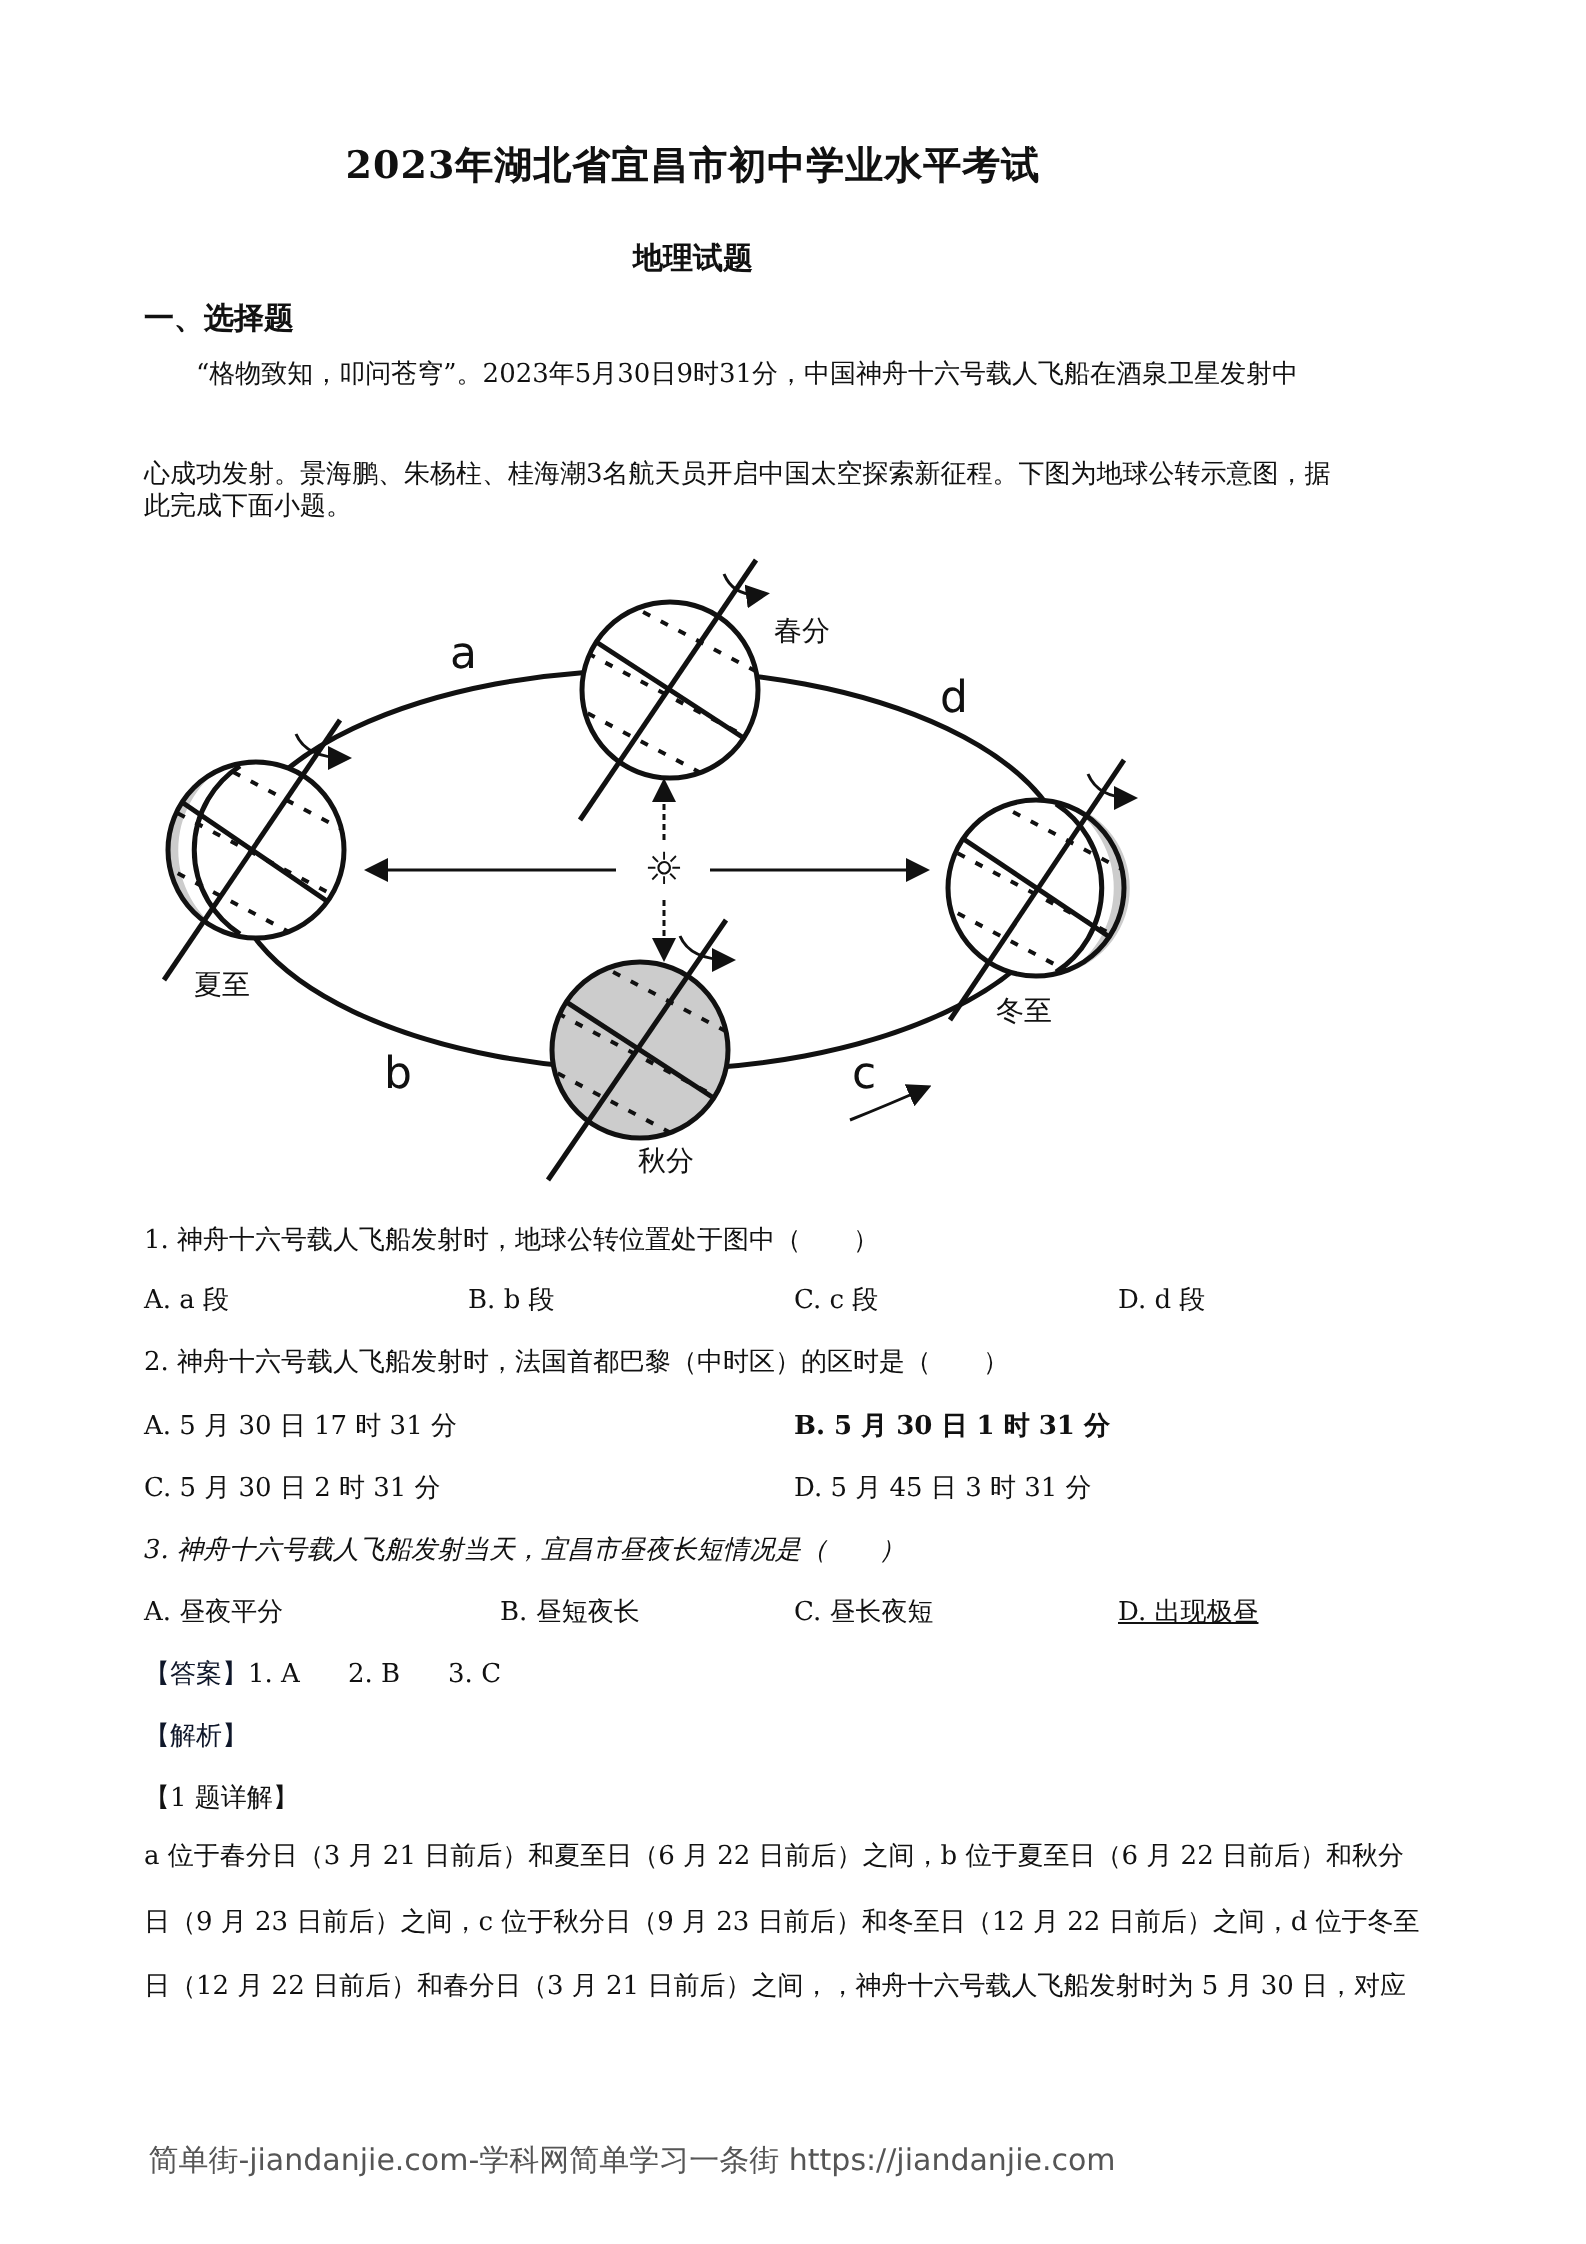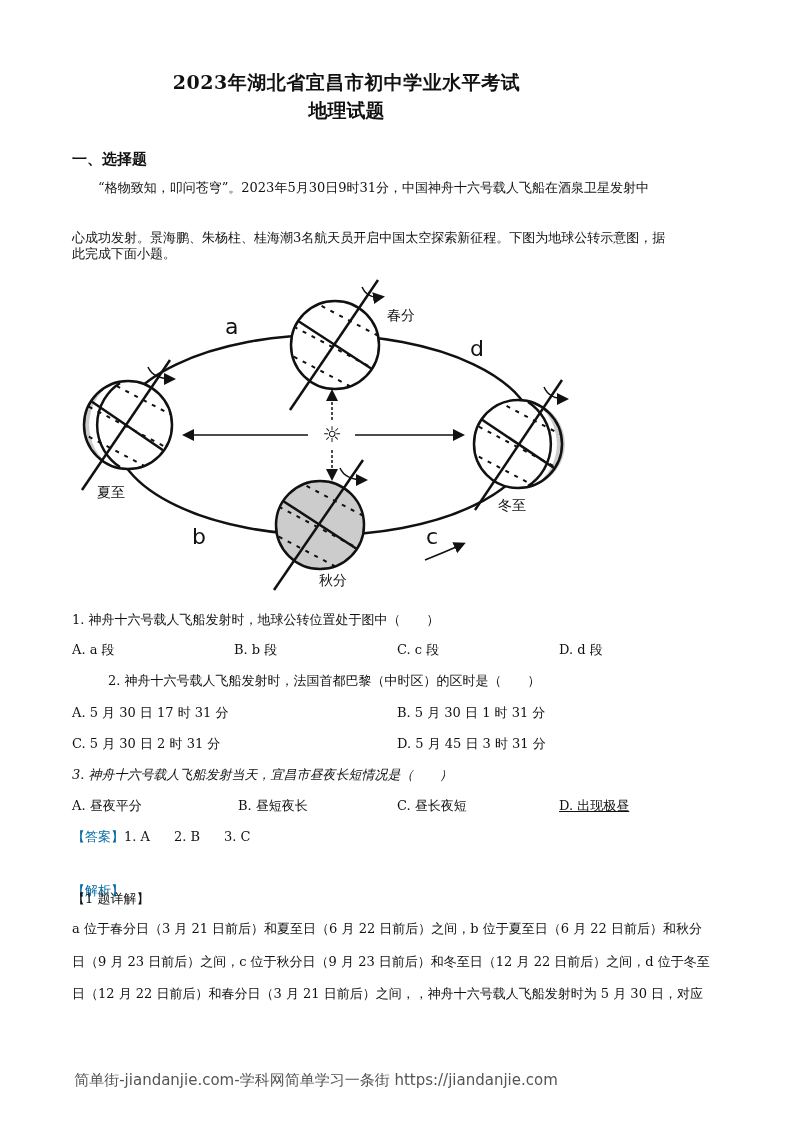--- a/index.html
+++ b/index.html
@@ -6,30 +6,30 @@
   body {
     width: 793px; height: 1122px; position: relative; overflow: hidden;
     font-family: "DejaVu Serif", "Liberation Serif", serif;
     color: #111;
   }
   .title {
     position: absolute; left: 0; width: 693px; text-align: center;
     font-family: "DejaVu Serif", serif; font-weight: bold; color: #111;
   }
   #t1 { top: 70px; font-size: 19px; letter-spacing: 0.5px; }
-  #t2 { top: 98px; font-size: 19px; }
+  #t2 { top: 120px; font-size: 15px; }
   .sec { position: absolute; left: 72px; top: 150px; font-size: 15px; font-weight: bold; }
   .para {
     position: absolute; left: 72px; width: 650px; font-size: 13px; line-height: 32px;
     text-align: justify;
   }
   .indent { text-indent: 26px; }
   .q { position: absolute; left: 72px; font-size: 13px; }
   .opt { position: absolute; font-size: 13px; }
-  .blue { color: #0369a1; margin-top: 23px; }
+  .blue { color: #0f172a; }
   .footer {
     position: absolute; top: 1071px; left: 0; width: 632px; text-align: center;
     font-family: "DejaVu Sans", sans-serif; font-size: 15px; color: #555;
   }
   svg text { font-family: "DejaVu Sans", sans-serif; }
 </style>
 </head>
 <body>
 
 <div class="title" id="t1">2023年湖北省宜昌市初中学业水平考试</div>
@@ -136,29 +136,29 @@
   <text x="249" y="313" font-size="14" fill="#111">秋分</text>
   <text x="428" y="238" font-size="14" fill="#111">冬至</text>
 </svg>
 
 <div class="q" style="top:611px;">1. 神舟十六号载人飞船发射时，地球公转位置处于图中（　　）</div>
 <div class="opt" style="left:72px; top:641px;">A. a 段</div>
 <div class="opt" style="left:234px; top:641px;">B. b 段</div>
 <div class="opt" style="left:397px; top:641px;">C. c 段</div>
 <div class="opt" style="left:559px; top:641px;">D. d 段</div>
 
-<div class="q" style="top:672px;margin-left:36px;">2. 神舟十六号载人飞船发射时，法国首都巴黎（中时区）的区时是（　　）</div>
+<div class="q" style="top:672px;">2. 神舟十六号载人飞船发射时，法国首都巴黎（中时区）的区时是（　　）</div>
 <div class="opt" style="left:72px; top:704px;text-align:center;">A. 5 月 30 日 17 时 31 分</div>
-<div class="opt" style="left:397px; top:704px;">B. 5 月 30 日 1 时 31 分</div>
+<div class="opt" style="left:397px; top:704px;font-weight:bold;">B. 5 月 30 日 1 时 31 分</div>
 <div class="opt" style="left:72px; top:735px;">C. 5 月 30 日 2 时 31 分</div>
 <div class="opt" style="left:397px; top:735px;">D. 5 月 45 日 3 时 31 分</div>
 
 <div class="q" style="top:766px;font-style:italic;">3. 神舟十六号载人飞船发射当天，宜昌市昼夜长短情况是（　　）</div>
 <div class="opt" style="left:72px; top:797px;">A.  昼夜平分</div>
-<div class="opt" style="left:238px; top:797px;text-align:right;">B.  昼短夜长</div>
+<div class="opt" style="left:250px; top:797px;text-align:right;">B.  昼短夜长</div>
 <div class="opt" style="left:397px; top:797px;">C.  昼长夜短</div>
 <div class="opt" style="left:559px; top:797px;text-decoration:underline;">D.  出现极昼</div>
 
 <div class="q" style="top:828px;">
   <span class="blue">【答案】</span><span>1. A</span><span style="display:inline-block;width:24px;"></span><span>2. B</span><span style="display:inline-block;width:24px;"></span><span>3. C</span>
 </div>
 
 <div class="q blue" style="top:859px;">【解析】</div>
 <div class="q" style="top:890px;">【1 题详解】</div>
 

